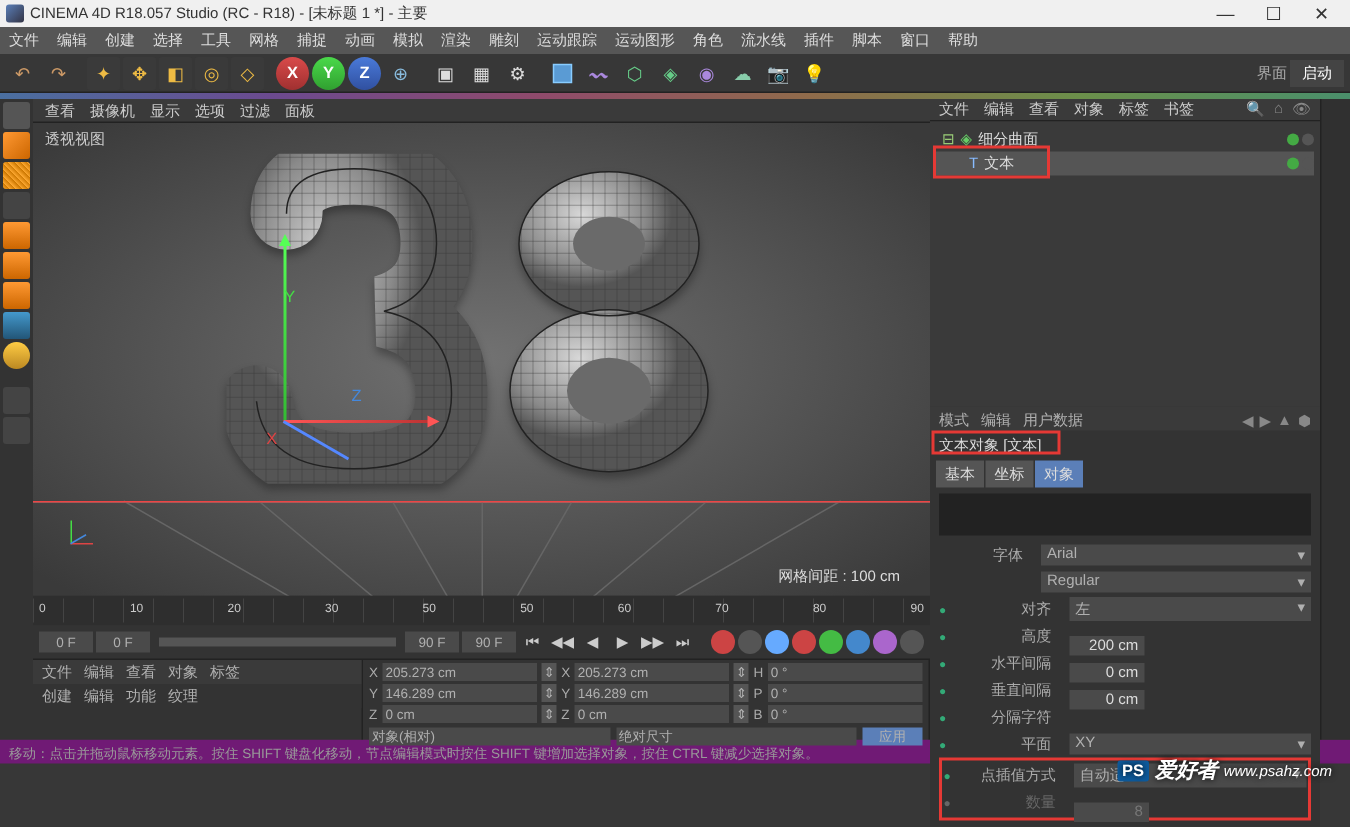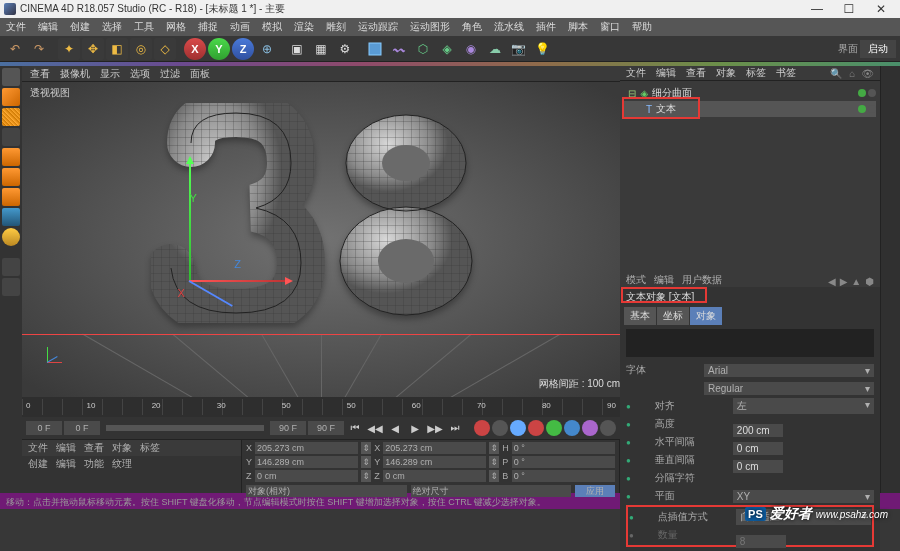--- a/index.html
+++ b/index.html
@@ -39,41 +39,41 @@
 .gizmo .yax:after{content:'';position:absolute;top:-8px;left:-3px;border:4px solid transparent;border-bottom:8px solid #5f5;}
 .gizmo .xax { position:absolute; width:100px; height:2px; background:linear-gradient(90deg,#f55,#b33); top:0; left:0; }
 .gizmo .xax:after{content:'';position:absolute;right:-8px;top:-3px;border:4px solid transparent;border-left:8px solid #f55;}
 .gizmo .zax { position:absolute; width:50px; height:2px; background:#58f; top:0; left:0; transform:rotate(30deg); transform-origin:left;}
 .mini-axis { position:absolute; left:10px; bottom:20px; width:30px; height:30px; }
 .mini-axis .mx{position:absolute;left:50%;top:50%;width:15px;height:1px;background:#d44;}
 .mini-axis .my{position:absolute;left:50%;top:50%;width:1px;height:15px;background:#4d4;transform:translateY(-100%);}
 .mini-axis .mz{position:absolute;left:50%;top:50%;width:12px;height:1px;background:#48d;transform:rotate(-30deg);transform-origin:left;}
 .geom { position: absolute; left: 50%; top: 42%; transform: translate(-50%, -50%); }
 .geom svg { filter: drop-shadow(0 4px 3px rgba(0,0,0,.3)); }
-.hud { position:absolute; right:0; bottom:6px; color:#ddd; font-size:10px;text-align:center; }
+.hud { position:absolute; right:20px; bottom:6px; color:#ddd; font-size:10px;text-align:center; }
 .right { width: 280px; background: #333; display: flex; }
 .right-main { flex: 1; display: flex; flex-direction: column; }
 .right-side { width: 20px; background: #303030; border-left:1px solid #222; }
 .panel-head { height: 16px; background: #3a3a3a; display: flex; align-items: center; gap: 10px; padding: 0 6px; font-size: 10px; color: #ccc; border-bottom: 1px solid #222; }
 .panel-head .phi { margin-left: auto; display:flex; gap:6px; color:#888;}
 .obj-panel { flex: 0 0 190px; background: #3a3a3a; padding: 4px; position: relative; }
 .obj-row { display: flex; align-items: center; height: 16px; gap: 4px; padding-left: 4px; font-size: 10px; color: #ddd; }
 .obj-row .dots { margin-left: auto; display:flex; gap:2px; }
 .dot { width:8px; height:8px; border-radius:4px; }
 .dot.g{background:#4a4;} .dot.y{background:#555;}
 .red-rect { position: absolute; border: 2px solid #e53935; pointer-events: none; }
 .attr-panel { flex: 1; background: #333; display: flex; flex-direction: column; }
 .attr-head { height: 16px; background: #3a3a3a; display:flex; align-items:flex-end; padding:0 6px; gap:8px; font-size:10px; }
 .attr-head .ai { margin-left:auto; display:flex; gap:4px; color:#888;}
 .attr-title { padding: 3px 6px; font-size: 10px; color: #ddd; }
 .attr-tabs { display: flex; gap: 1px; padding-left: 4px; }
 .attr-tab { padding: 2px 6px; background: #555; font-size: 10px; color: #ddd; }
 .attr-tab.active { background: #5b7fb8; }
 .attr-body { padding: 4px 6px; flex: 1; overflow: hidden; }
-.prop-row { display: flex; align-items: center; height: 18px; gap: 22px; font-size: 10px; }
+.prop-row { display: flex; align-items: center; height: 18px; gap: 12px; font-size: 10px; text-align: right; }
 .prop-row .plabel { width: 56px; color: #aaa; }
 .prop-row .pval { background: #4a4a4a; padding: 1px 4px; min-width: 50px; color: #ddd; margin-top: 12px; }
 .prop-row .pdrop { background: #4a4a4a; padding:1px 4px; flex:1; display:flex; justify-content:space-between; }
 .bullet { color:#3a7; font-size:8px; margin-right:2px;}
 .bullet.off{color:#666;}
 .timeline { height: 20px; background: #2e2e2e; display: flex; align-items: center; }
 .tl-ruler { flex:1; height:16px; background: repeating-linear-gradient(90deg,#444 0,#444 1px,#2e2e2e 1px,#2e2e2e 20px); position:relative; }
 .tl-ticks { position:absolute; top:2px; left:0; right:0; display:flex; justify-content:space-between; font-size:8px; color:#ccc; padding:0 4px;}
 .controls { height: 22px; background: #333; display: flex; align-items: center; gap: 2px; padding: 0 4px; }
 .controls .spin { background: #4a4a4a; width: 36px; height: 14px; font-size: 9px; display: flex; align-items: center; justify-content: center; }

